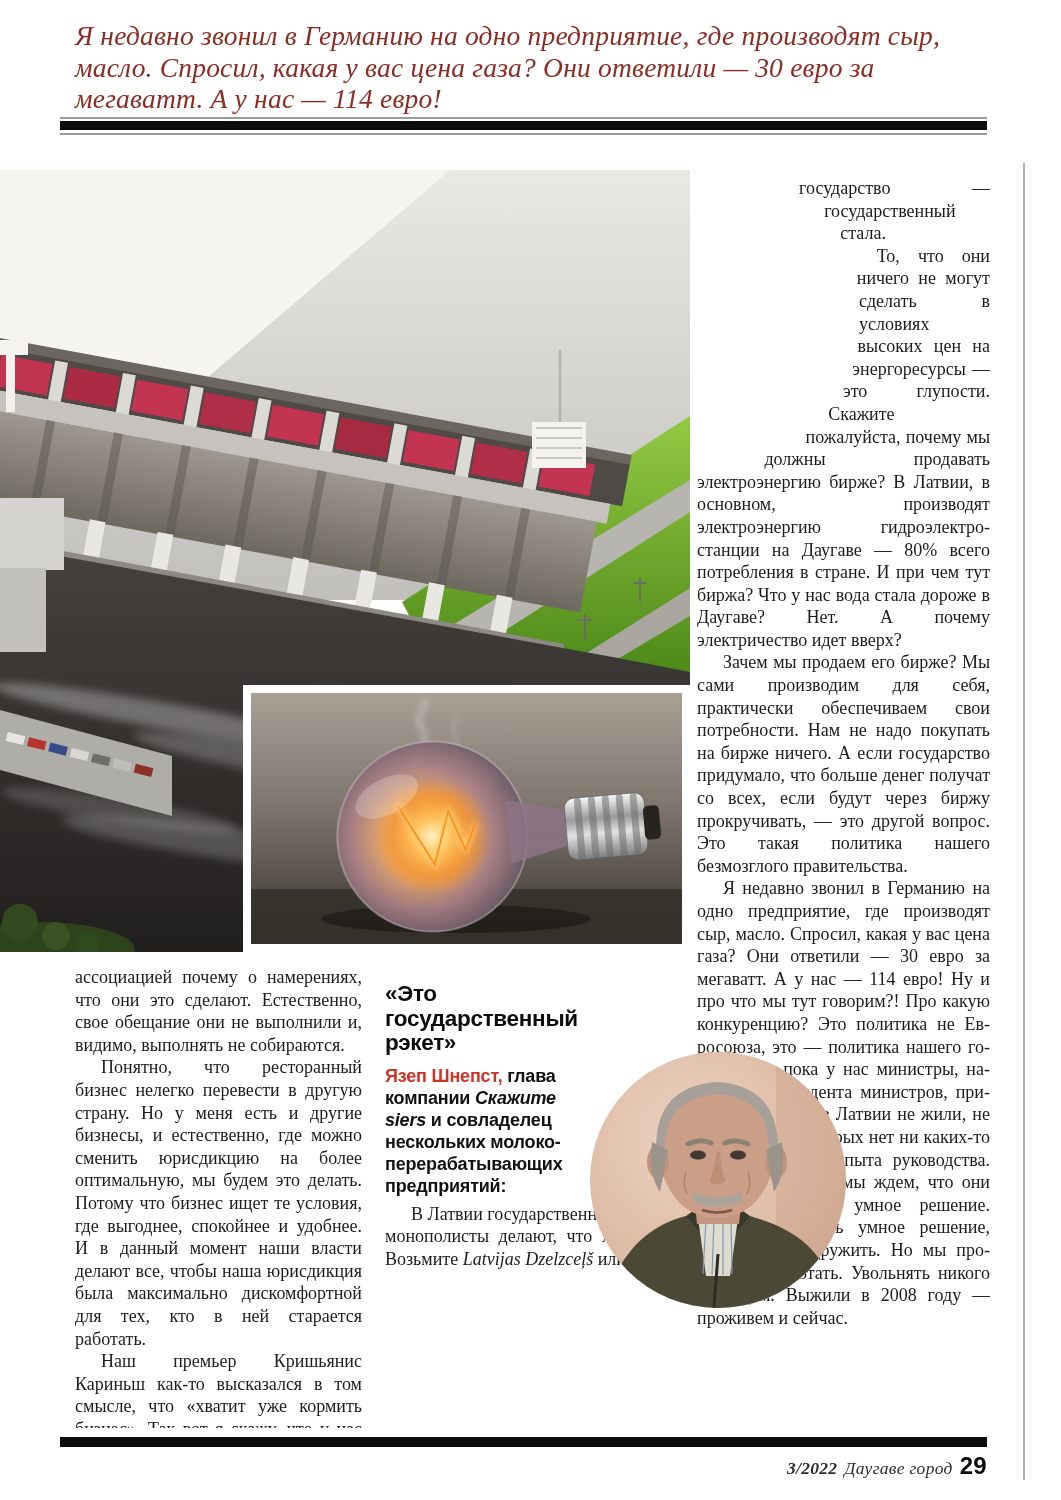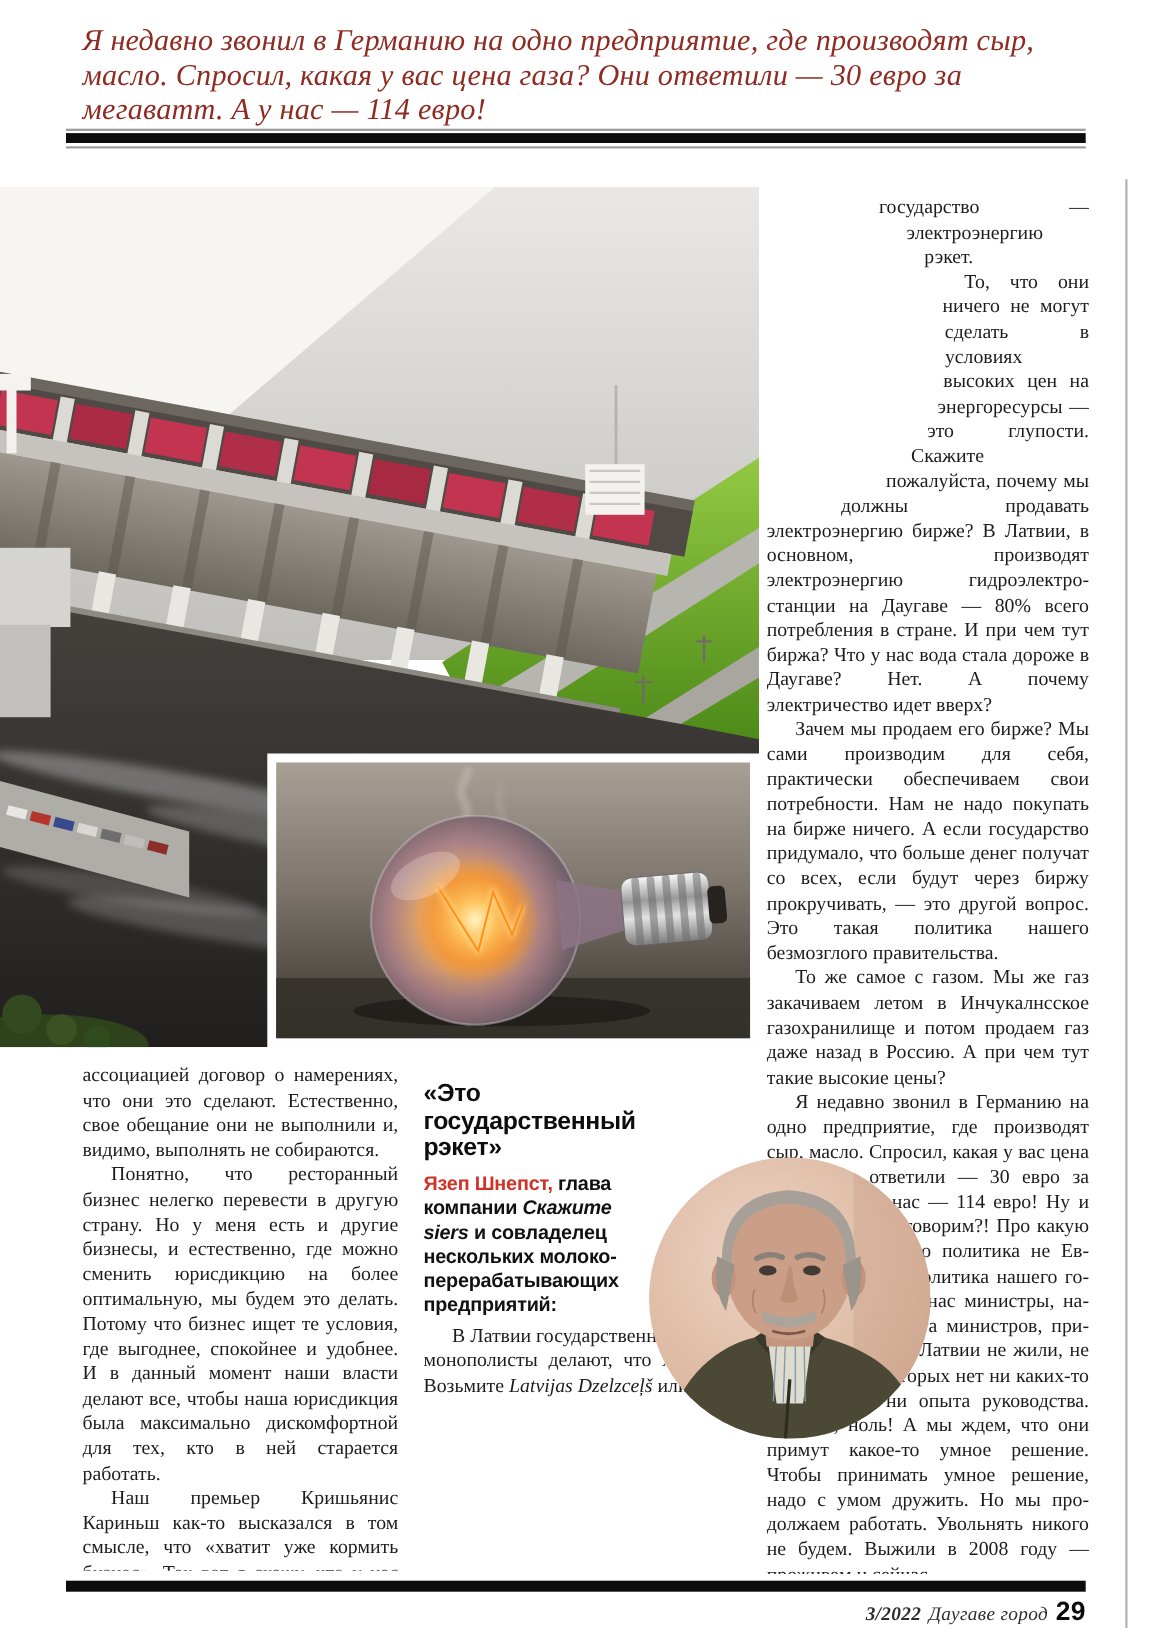--- a/index.html
+++ b/index.html
@@ -289,40 +289,39 @@
       <ellipse cx="148" cy="103" rx="8" ry="4.5" fill="#433b33"></ellipse>
       <path d="M127,100 Q123,122 119,129 Q127,136 136,129 Q131,120 130,100 Z" fill="#bc8d75" opacity="0.9"></path>
       <path d="M103,140 Q127,151 152,140 L152,149 Q127,160 103,149 Z" fill="#aaa49a"></path>
       <path d="M112,158 Q127,163 142,158" stroke="#7d574a" stroke-width="2.5" fill="none"></path>
       <path d="M96,120 Q92,132 97,142 M158,120 Q162,132 157,142" stroke="#b08068" stroke-width="1.5" fill="none"></path>
     </svg>
   </div>
 
   <div class="textcol" id="col1">
     <div>
-        <p>ассоциацией договор о намерениях, что они это сделают. Естественно, свое обещание они не выполнили и, видимо, выполнять не собираются.</p>
+        <p>ассоциацией почему о намерениях, что они это сделают. Естественно, свое обещание они не выполнили и, видимо, выполнять не собираются.</p>
         <p>Понятно, что ресторанный бизнес нелегко перевести в другую страну. Но у меня есть и другие бизнесы, и естественно, где можно сменить юрисдикцию на более оптимальную, мы будем это делать. Потому что бизнес ищет те условия, где выгоднее, спокойнее и удобнее. И в данный момент наши власти делают все, чтобы наша юрисдикция была максимально дискомфортной для тех, кто в ней старается работать.</p>
         <p>Наш премьер Кришьянис Кариньш как-то высказался в том смысле, что «хватит уже кормить бизнес». Так вот я скажу, что у нас сейчас худший премьер и худший</p>
       </div>
   </div>
 
   <div class="textcol" id="col2">
     <div class="wrap-spacer-right"></div>
     <h2 class="section-heading">«Это государственный рэкет»</h2>
     <p class="byline"><span class="seg-red">Язеп Шнепст,</span><span> глава компании </span><span class="seg-bold-italic">Скажите siers</span><span> и совладелец нескольких молоко­перерабатываю­щих предприятий:</span></p>
     <p class="body-par"><span>В Латвии государствен­ные монополисты делают, что хо­тят. Возьмите </span><span class="seg-italic">Latvijas Dzelzceļš</span><span> или </span></p>
   </div>
 
   <div class="textcol" id="col3">
     <div class="wrap-spacer-left"></div>
     <div>
-        <p>государство — электроэнергию рэкет.</p>
+        <p>государство — государственный стала.</p>
         <p>То, что они ничего не могут сделать в условиях высоких цен на энергоресурсы — это глупости. Скажите пожалуйста, почему мы должны продавать электроэнергию бирже? В Латвии, в основном, производят электроэнергию гидроэлектро­станции на Даугаве — 80% всего потребления в стране. И при чем тут биржа? Что у нас вода стала дороже в Даугаве? Нет. А почему электричество идет вверх?</p>
         <p>Зачем мы продаем его бирже? Мы сами производим для себя, практически обеспечиваем свои потребности. Нам не надо покупать на бирже ничего. А если государство придумало, что больше денег получат со всех, если будут через биржу прокручивать, — это другой вопрос. Это такая политика нашего безмозглого правительства.</p>
-        <p>То же самое с газом. Мы же газ закачиваем летом в Инчукалнсское газохранилище и потом продаем газ даже назад в Россию. А при чем тут такие высокие цены?</p>
         <p>Я недавно звонил в Германию на одно предприятие, где производ­ят сыр, масло. Спросил, какая у вас цена газа? Они ответили — 30 евро за мегаватт. А у нас — 114 евро! Ну и про что мы тут говорим?! Про какую конкуренцию? Это политика не Ев­росоюза, это — политика нашего го­сударства, пока у нас министры, на­чиная с президента министров, при­езжие, которые в Латвии не жили, не работали и у которых нет ни каких-то достижений, ни опыта руковод­ства. Вообще, ноль! А мы ждем, что они примут какое-то умное решение. Чтобы прини­мать умное ре­шение, надо с умом дружить. Но мы про­должаем рабо­тать. Увольнять никого не будем. Выжили в 2008 году — проживем и сейчас.</p>
       </div>
   </div>
 
   <div class="footer-bar"></div>
   <div class="footer-line">
     <span class="issue">3/2022</span><span class="magazine">Даугаве город</span><span class="pagenum">29</span>
   </div>
 
   <div class="margin-rule"></div>

